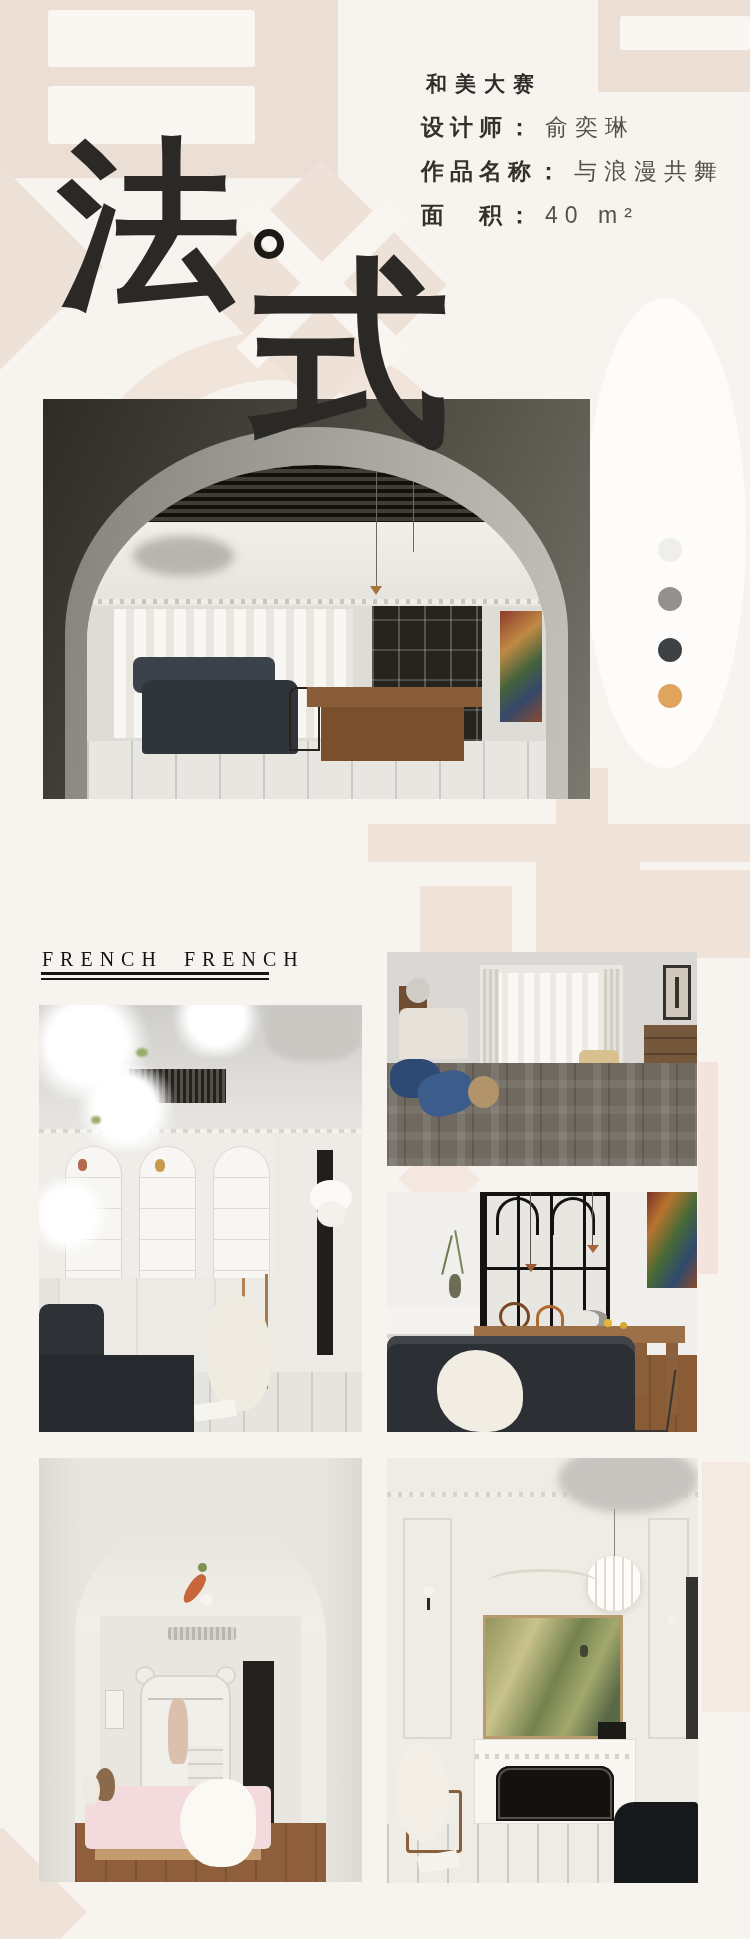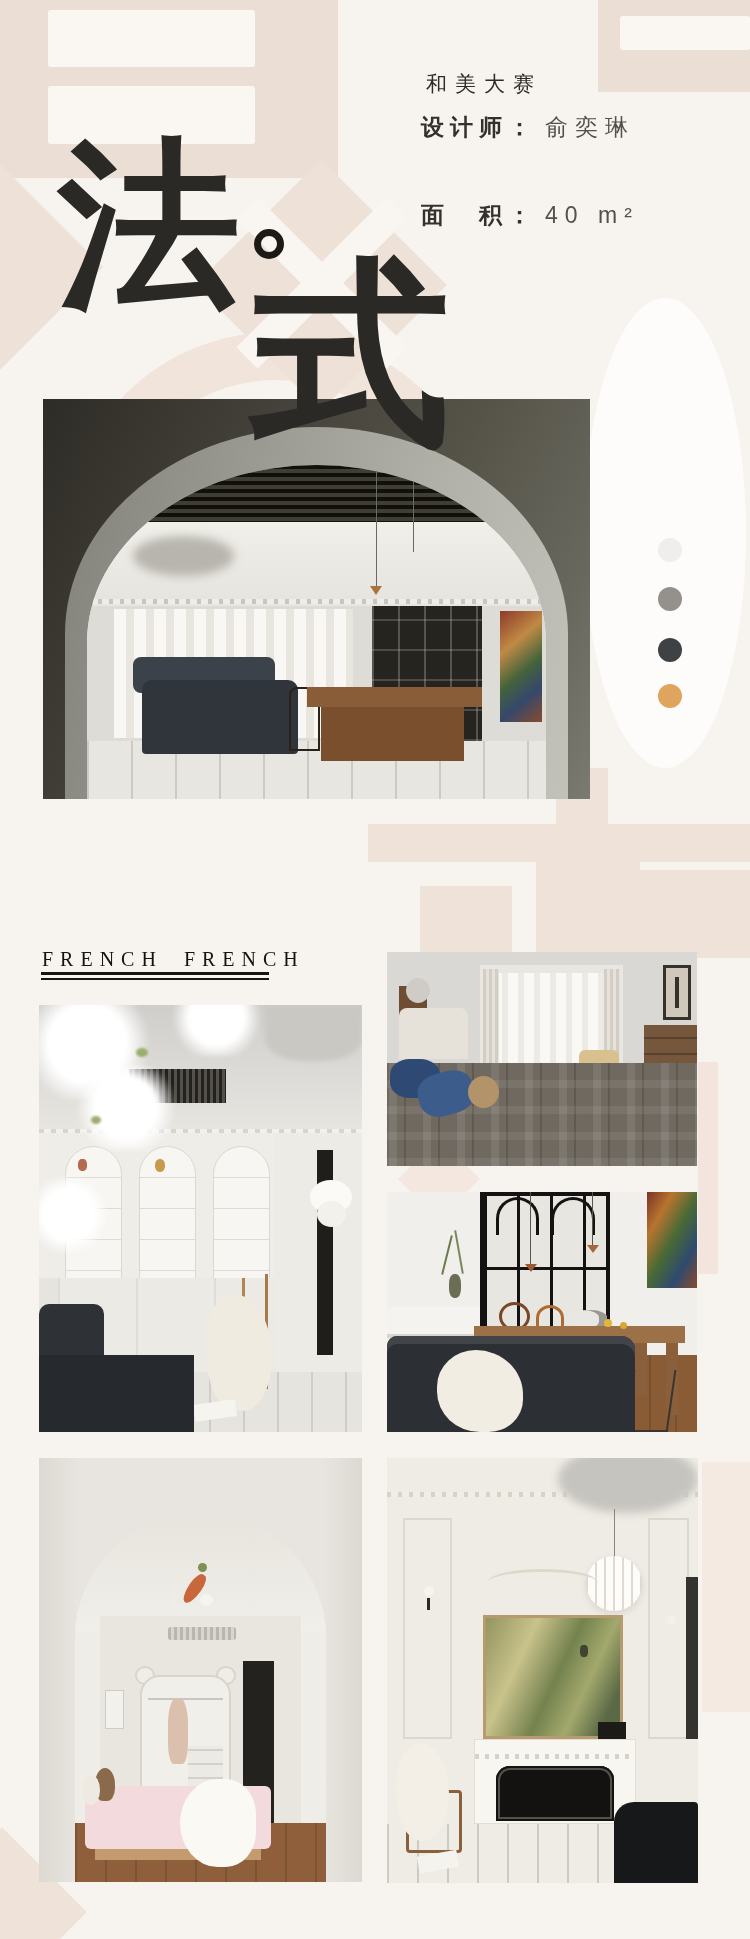--- a/index.html
+++ b/index.html
@@ -24,21 +24,21 @@
   
   .bigchar{z-index:4;color:#2b2926;font-family:"Liberation Serif","DejaVu Serif",serif;
            line-height:1;font-weight:600;}
   .char1{left:58px;top:136px;font-size:182px;}
   .char2{left:250px;top:256px;font-size:200px;}
   .ring-orn{left:254px;top:229px;width:30px;height:30px;border:7px solid #1c1a17;
             border-radius:50%;z-index:4;box-sizing:border-box;background:transparent;}
 
   
   .info{z-index:4;color:#2f2b27;}
-  .info-title{left:426px;top:70px;font-size:21px;font-weight:normal;letter-spacing:8px;}
+  .info-title{left:426px;top:70px;font-size:21px;font-weight:bold;letter-spacing:8px;}
   .info-row{left:421px;font-size:23px;letter-spacing:6px;white-space:nowrap;}
   .info-row .lbl{font-weight:600;color:#34302b;}
   .info-row .val{font-weight:400;color:#56504a;letter-spacing:7px;margin-left:8px;}
   .row0{top:112px;} .row1{top:156px;} .row2{top:200px;} .row3{top:240px;}
 
   
   .section-title{left:42px;top:948px;z-index:3;font-family:"Liberation Serif","DejaVu Serif",serif;
                  font-size:20px;letter-spacing:7px;word-spacing:9px;color:#15130f;font-weight:500;}
   .rule{background:#171512;z-index:3;}
   .rule1{left:41px;top:972px;width:228px;height:3px;}
@@ -286,20 +286,23 @@
   <div class="abs hero-ellipse"></div>
 
   <div class="abs bigchar char1">法</div>
   <div class="abs ring-orn"></div>
   <div class="abs bigchar char2">式</div>
 
   <div class="abs info info-title">和美大赛</div>
   <div class="abs info info-row row0">
     <span class="lbl">设计师：</span><span class="val">俞奕琳</span>
   </div>
+  <div class="abs info info-row row1">
+    <span class="lbl">作品名称：</span><span class="val">与浪漫共舞</span>
+  </div>
   <div class="abs info info-row row2">
     <span class="lbl">面　积：</span><span class="val">40 m²</span>
   </div>
 
   <div class="abs dot" style="left: 658px; top: 538px; background-color: rgb(239, 238, 236);"></div>
   <div class="abs dot" style="left: 658px; top: 587px; background-color: rgb(148, 144, 140);"></div>
   <div class="abs dot" style="left: 658px; top: 638px; background-color: rgb(63, 66, 69);"></div>
   <div class="abs dot" style="left: 658px; top: 684px; background-color: rgb(223, 165, 94);"></div>
 
   <div class="abs photo p1">

